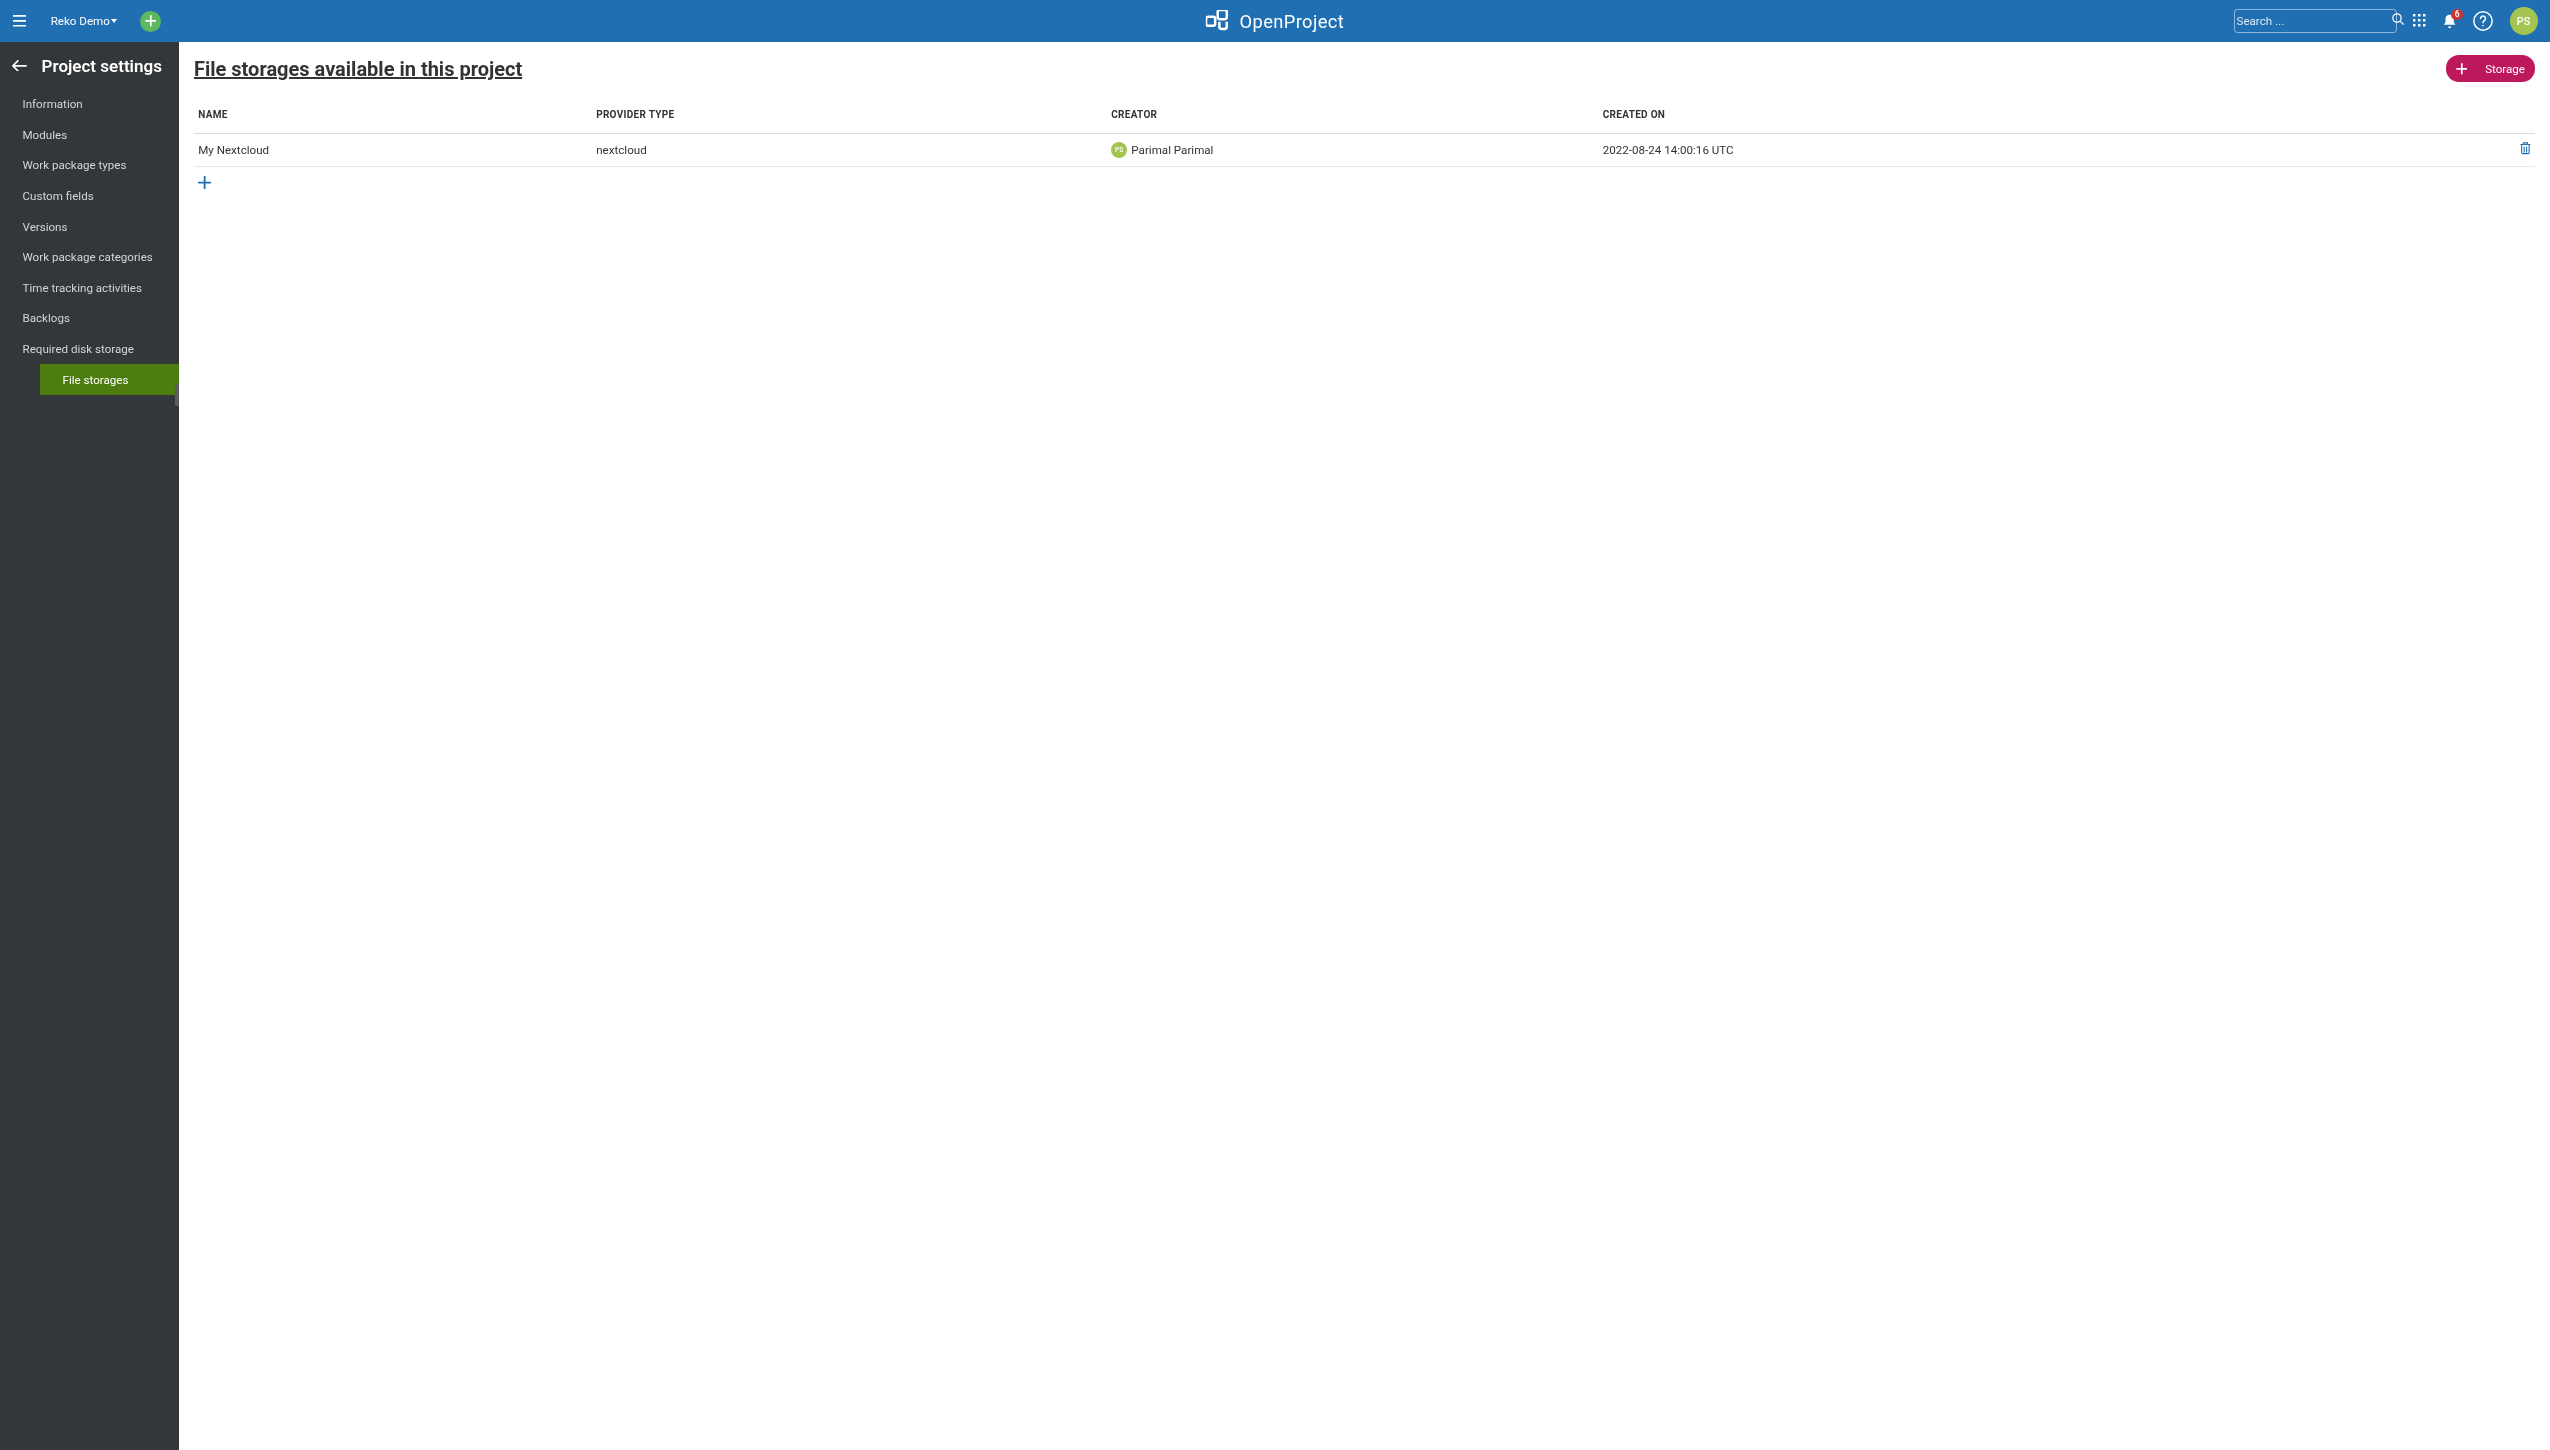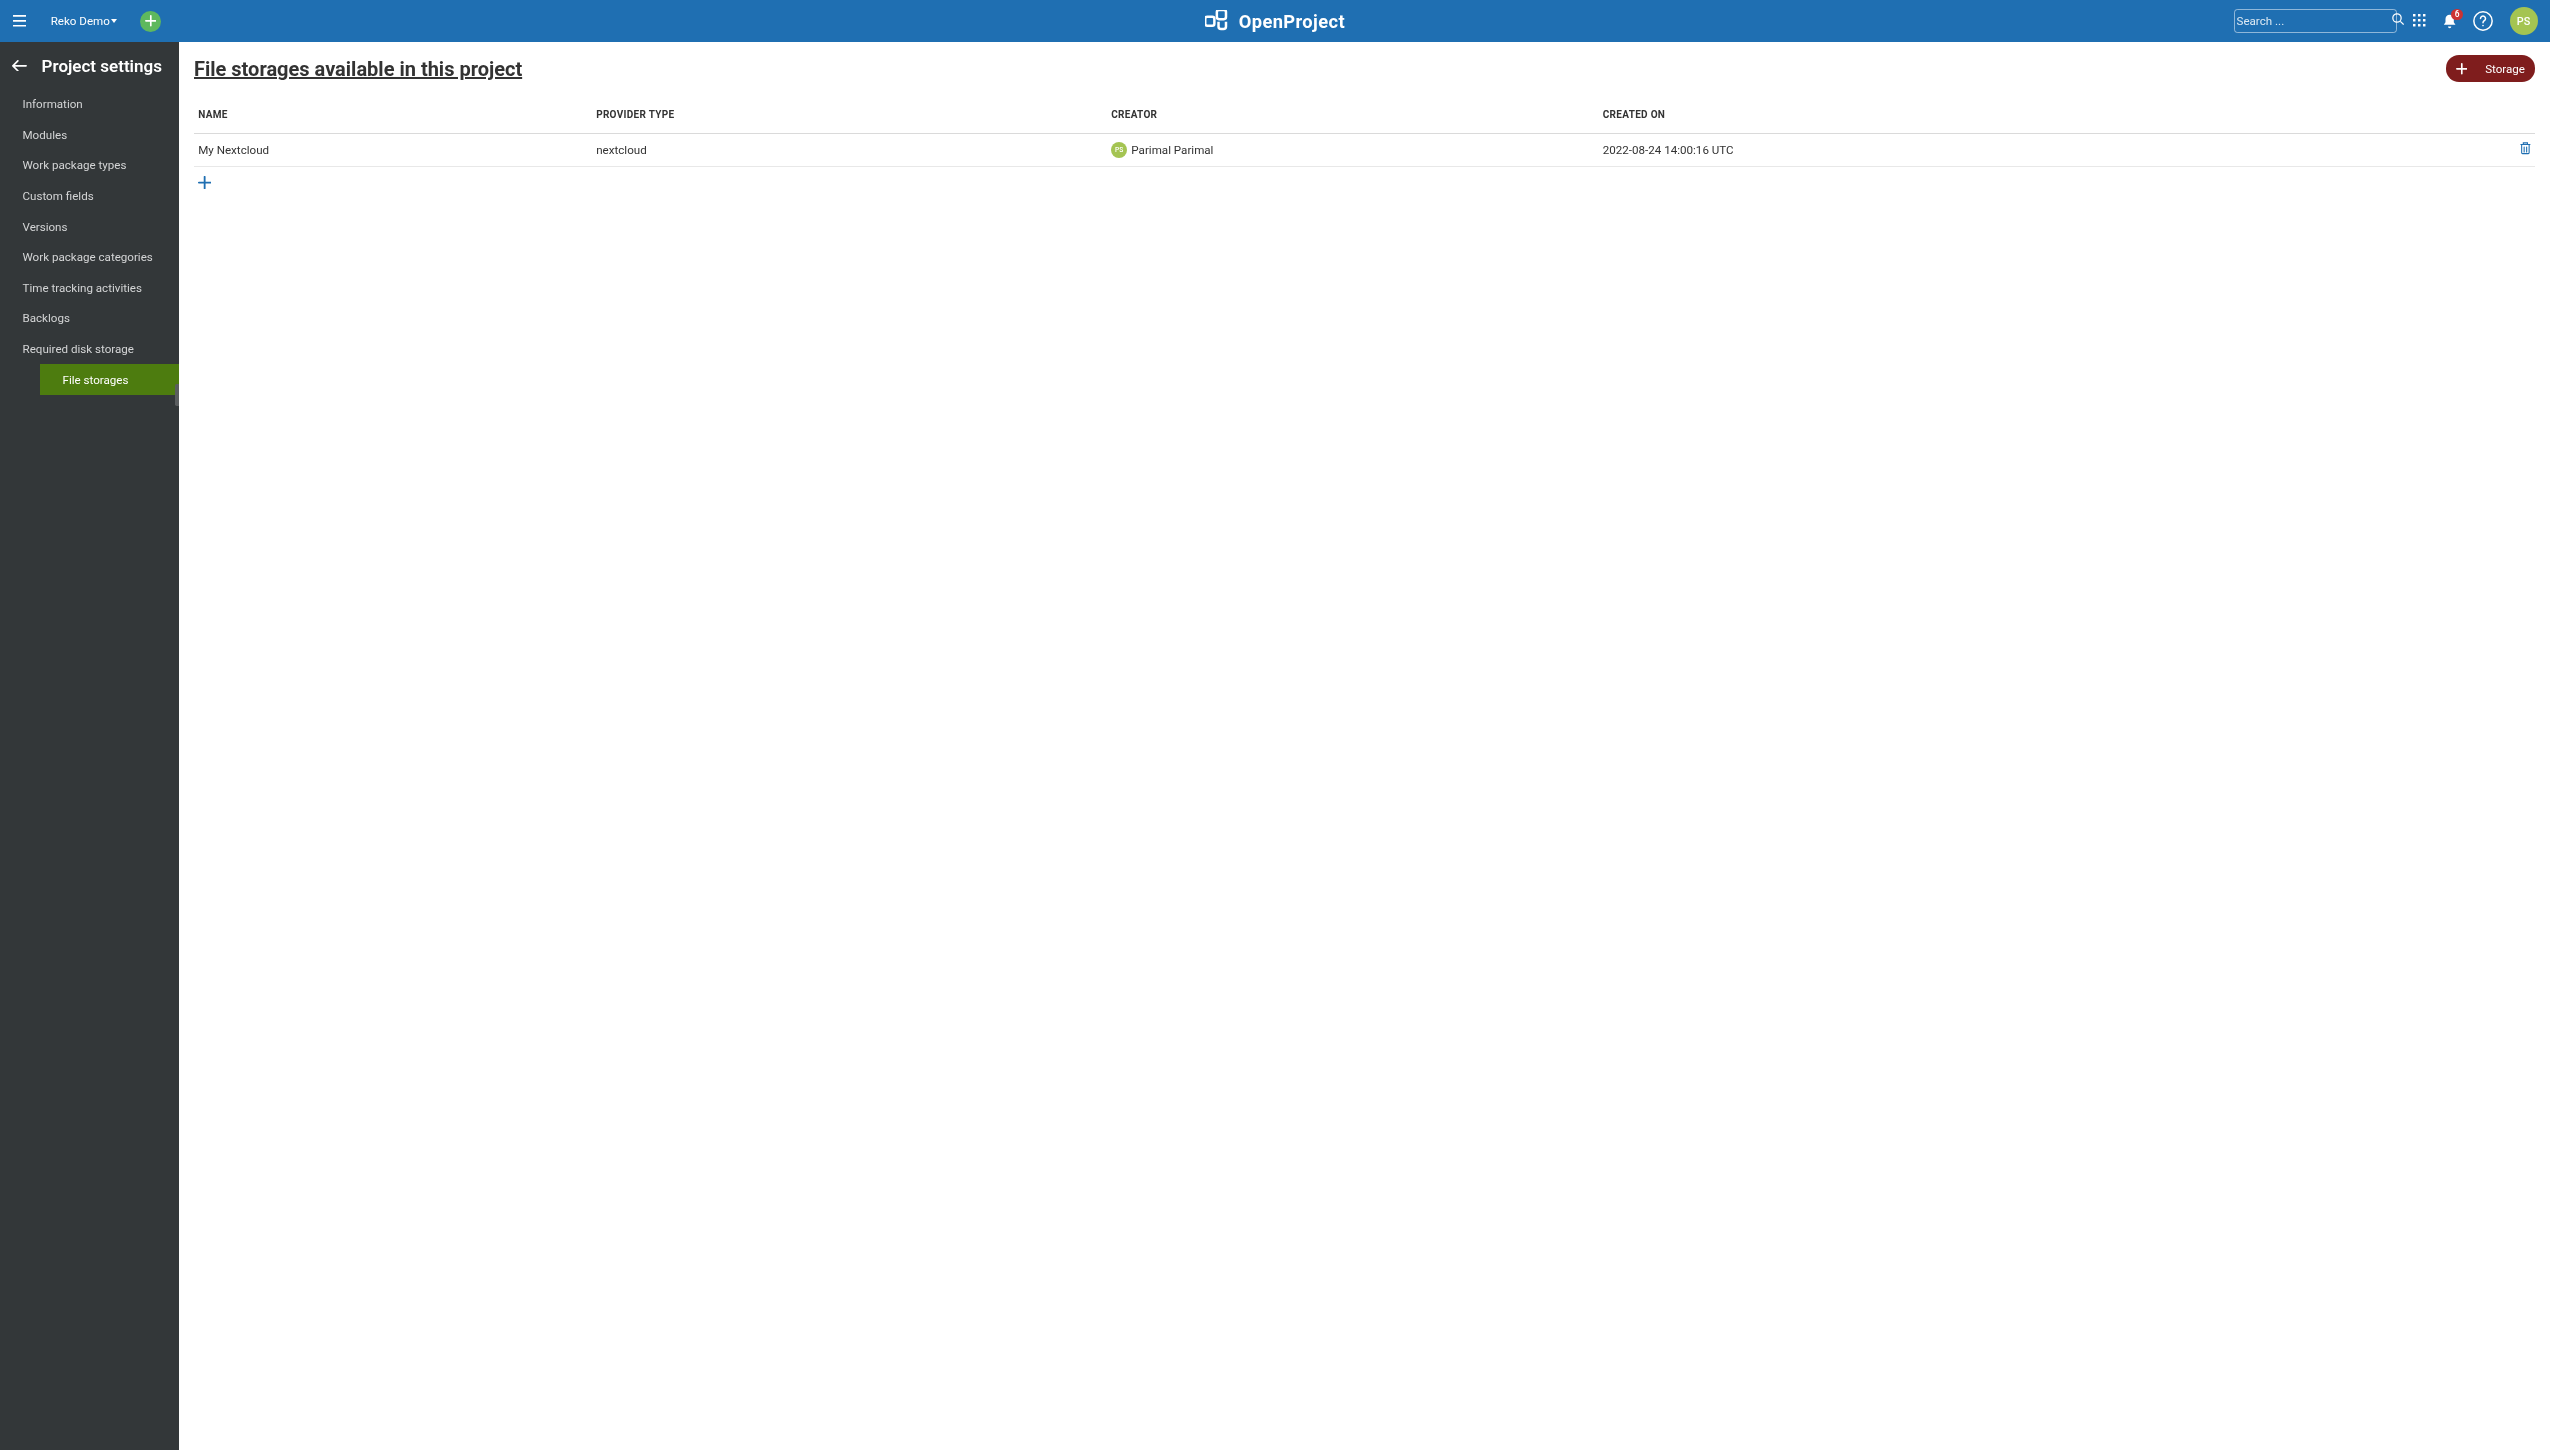--- a/index.html
+++ b/index.html
@@ -60,21 +60,21 @@
       position: absolute;
       left: 50%;
       transform: translateX(-50%);
       display: flex;
       align-items: center;
       gap: 6.7px;
       color: #ffffff;
     }
     .logo-text {
       font-size: 18.3px;
-      font-weight: 700;
+      font-weight: 400;
       letter-spacing: 0.4px;
     }
     .header-right {
       margin-left: auto;
       display: flex;
       align-items: center;
       gap: 16.6px;
     }
     .search-box {
       background: transparent;
@@ -206,21 +206,21 @@
       justify-content: space-between;
       margin-bottom: 27px;
     }
     .page-title {
       font-size: 20px;
       font-weight: 700;
       color: #333333;
       text-decoration: underline;
     }
     .storage-button {
-      background: #7f1d1d;
+      background: #be185d;
       color: #ffffff;
       border: none;
       height: 27px;
       padding: 0 10px;
       border-radius: 13px;
       font-size: 11.6px;
       display: flex;
       align-items: center;
       gap: 18px;
       cursor: pointer;

